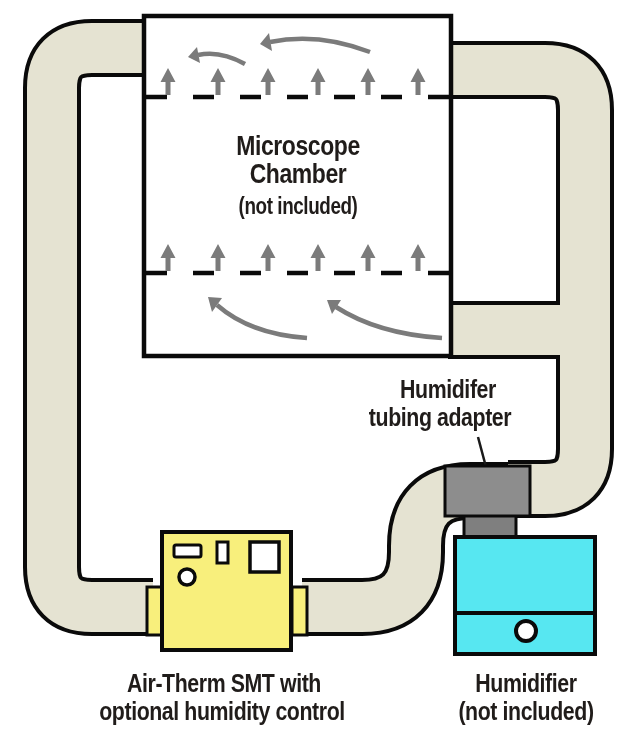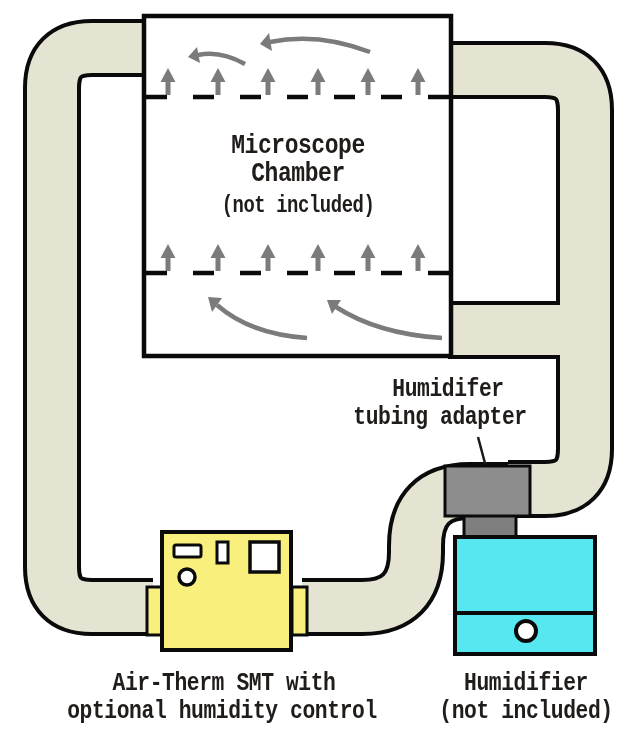--- a/index.html
+++ b/index.html
@@ -2,21 +2,21 @@
 <html><head>
 <meta charset="utf-8">
 <style>
   html, body { margin: 0; padding: 0; background: #ffffff; }
   .stage {
     position: relative;
     width: 641px;
     height: 746px;
     background: #ffffff;
     overflow: hidden;
-    font-family: Liberation Mono, monospace;
+    font-family: Liberation Sans, sans-serif;
   }
   .stage svg { position: absolute; left: 0; top: 0; }
   .label {
     position: absolute;
     white-space: nowrap;
     font-weight: bold;
     color: #201c1a;
     line-height: 1.1;
     letter-spacing: -0.5px;
     transform: translateX(-50%) scaleX(0.82);

